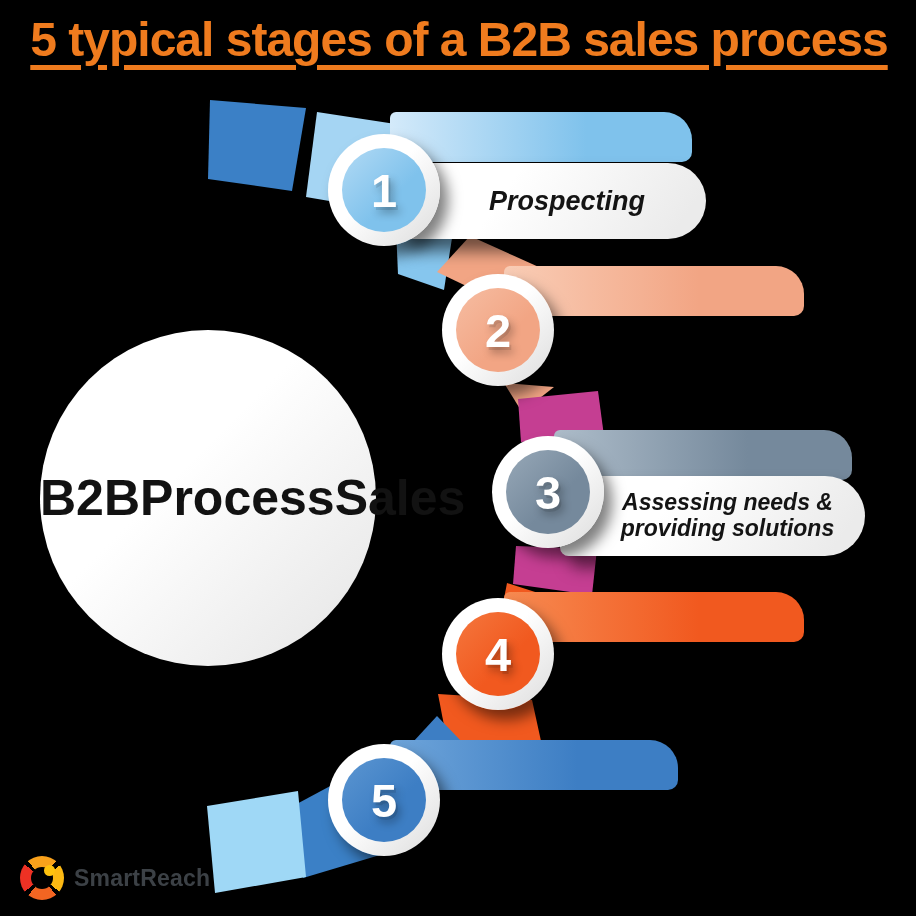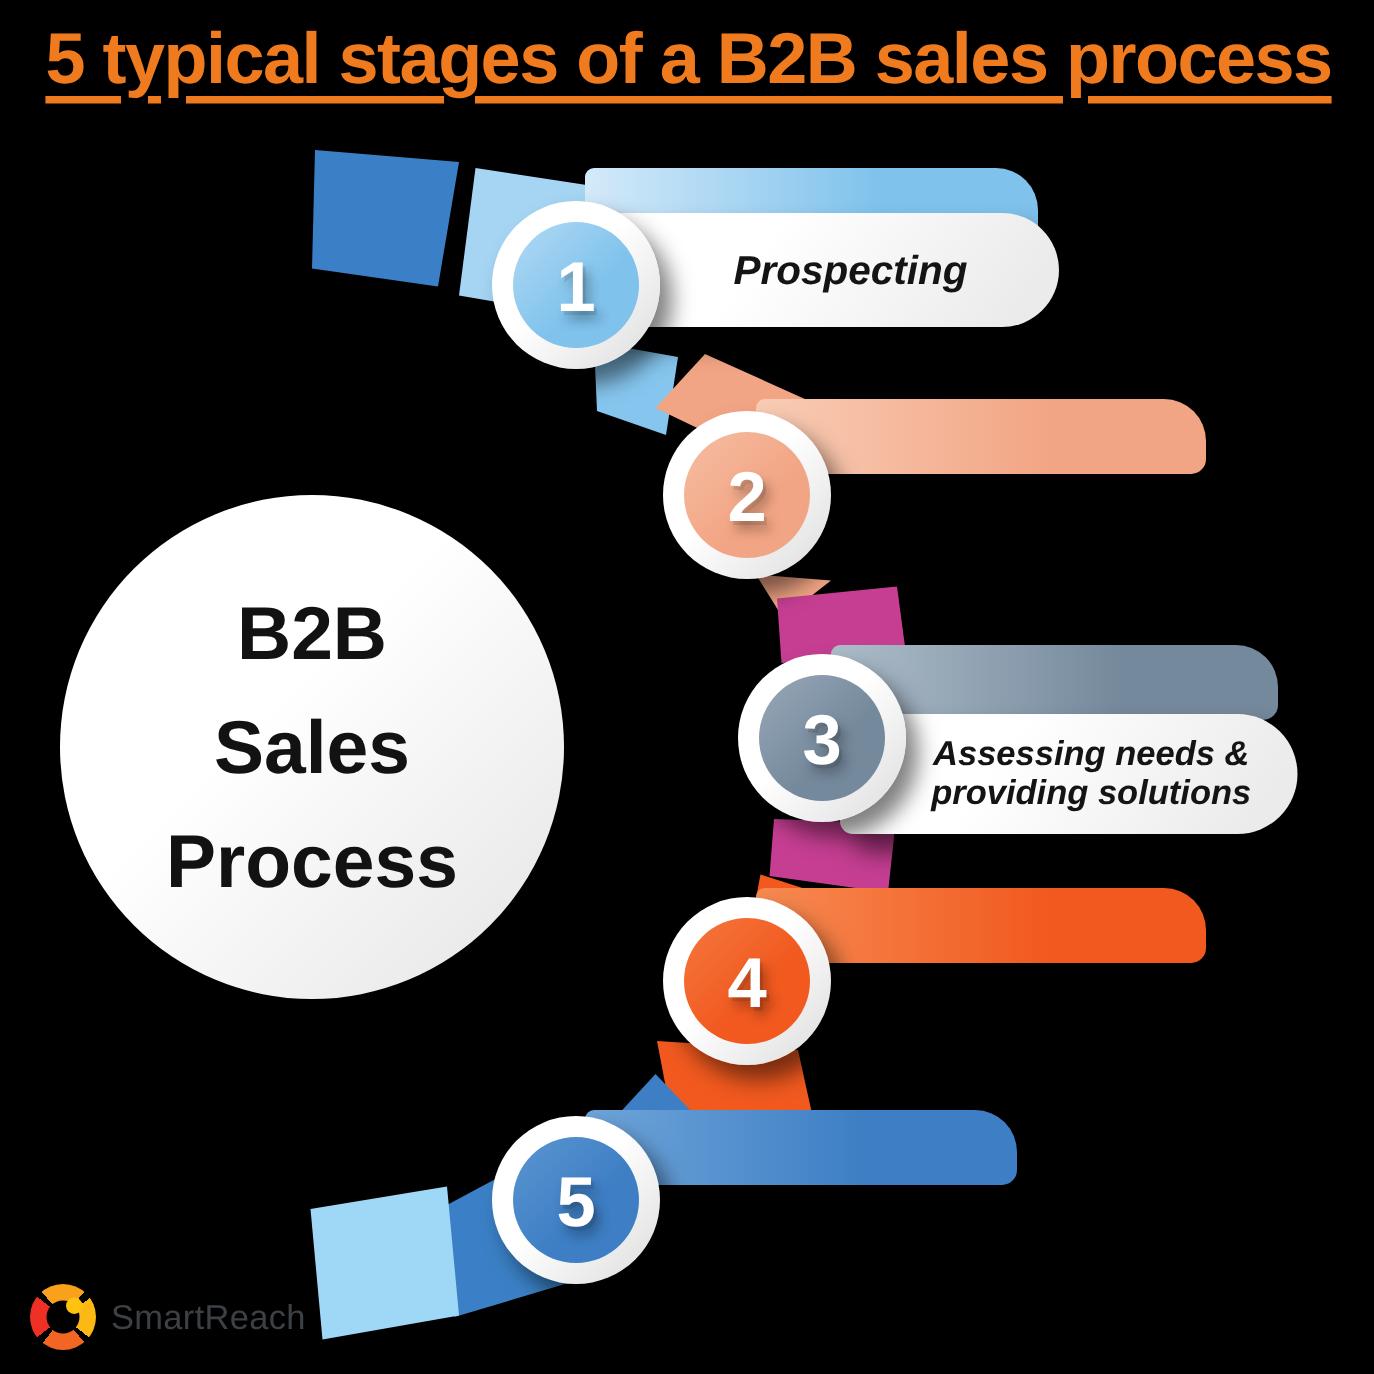--- a/index.html
+++ b/index.html
@@ -51,41 +51,41 @@
   }
   .num{
     font-weight:700;font-size:47px;color:#ffffff;
     text-shadow:2px 3px 0 rgba(0,0,0,0.10),4px 6px 8px rgba(0,0,0,0.30);
   }
   
   .center-circle{
     position:absolute;left:40px;top:330px;width:336px;height:336px;border-radius:50%;
     background:linear-gradient(135deg,#ffffff 42%,#e4e4e4);
     box-shadow:10px 14px 22px rgba(0,0,0,0.55);
-    display:flex;flex-direction:column;align-items:center;justify-content:center;
+    display:flex;align-items:center;
     z-index:2;
   }
   .center-circle span{
     display:block;font-weight:700;font-size:50px;line-height:76px;color:#121212;
     letter-spacing:0;
   }
   
   .brand{position:absolute;left:18px;top:854px;display:flex;align-items:center;z-index:2;}
   .logo{width:48px;height:48px;position:relative;margin-right:8px;}
   .logo .ring{
     position:absolute;inset:2px;border-radius:50%;
     background:conic-gradient(from -40deg,
       #F9A11B 0deg 80deg, transparent 80deg 95deg,
       #FDB913 95deg 168deg, transparent 168deg 180deg,
       #F26522 180deg 258deg, transparent 258deg 272deg,
       #EE3124 272deg 348deg, transparent 348deg 360deg);
   }
   .logo .hole{position:absolute;inset:13px;border-radius:50%;background:#000;}
   .logo .dot{position:absolute;width:11px;height:11px;right:11px;top:11px;border-radius:50%;background:#FFC20E;}
-  .brand-name{font-size:23px;font-weight:400;color:#3C4146;letter-spacing:0.2px;}
+  .brand-name{font-size:23px;font-weight:700;color:#3C4146;letter-spacing:0.2px;}
 </style>
 </head>
 <body>
 
 <h1 class="title">5 typical stages of a B2B sales process</h1>
 
 <svg class="ribbons" width="916" height="916" viewBox="0 0 916 916">
   <polygon points="210,100 306,108 292,191 208,179" fill="#3B80C6"></polygon>
   <polygon points="317,112 402,125 388,211 306,197" fill="#A5D5F3"></polygon>
   <polygon points="396,228 452,238 444,290 398,274" fill="#86C6EE"></polygon>
@@ -95,21 +95,21 @@
   <polygon points="516,546 597,549 592,595 513,584" fill="#C53E92"></polygon>
   <polygon points="507,583 560,600 546,648 498,630" fill="#F1591F"></polygon>
   <polygon points="438,694 532,700 541,741 447,741" fill="#F1591F"></polygon>
   <polygon points="413,742 437,716 462,742" fill="#3D7EC4"></polygon>
   <polygon points="293,806 375,762 390,852 303,878" fill="#3B80C6"></polygon>
   <polygon points="207,806 298,791 306,877 215,893" fill="#9FD8F6"></polygon>
 </svg>
 
 <div class="stage s1" style="--main:#7FC2EC;--light:#D4EAFA;">
   <div class="band" style="left:390px;top:112px;width:302px;height:50px;"></div>
-  <div class="plate" style="left:398px;top:142px;width:308px;height:76px;">
+  <div class="plate" style="left:398px;top:163px;width:308px;height:76px;">
     <span class="label">Prospecting</span>
   </div>
   <div class="badge" style="left:328px;top:134px;">
     <div class="inner">
       <span class="num">1</span>
     </div>
   </div>
 </div>
 
 <div class="stage s2" style="--main:#F2A584;--light:#F9CDB6;">
@@ -146,22 +146,22 @@
   <div class="band" style="left:390px;top:740px;width:288px;height:50px;"></div>
   <div class="badge" style="left:328px;top:744px;">
     <div class="inner">
       <span class="num">5</span>
     </div>
   </div>
 </div>
 
 <div class="center-circle">
   <span>B2B</span>
+  <span>Process</span>
   <span>Sales</span>
-  <span>Process</span>
 </div>
 
 <div class="brand">
   <div class="logo">
     <div class="ring"></div>
     <div class="hole"></div>
     <div class="dot"></div>
   </div>
   <span class="brand-name">SmartReach</span>
 </div>

